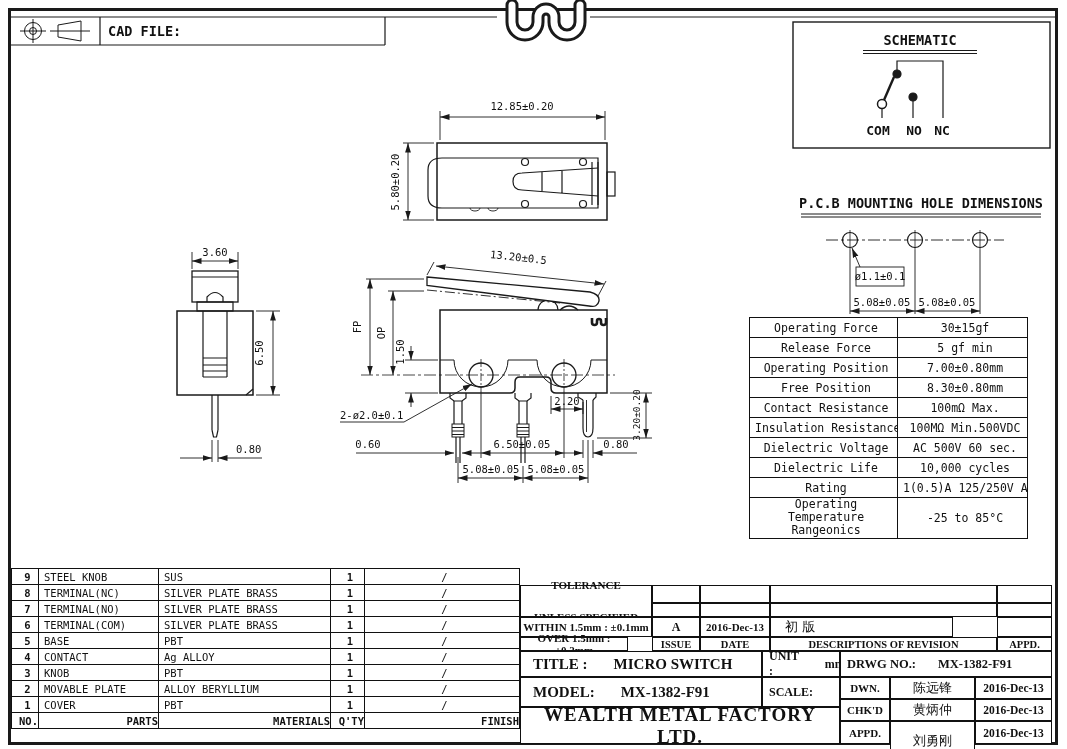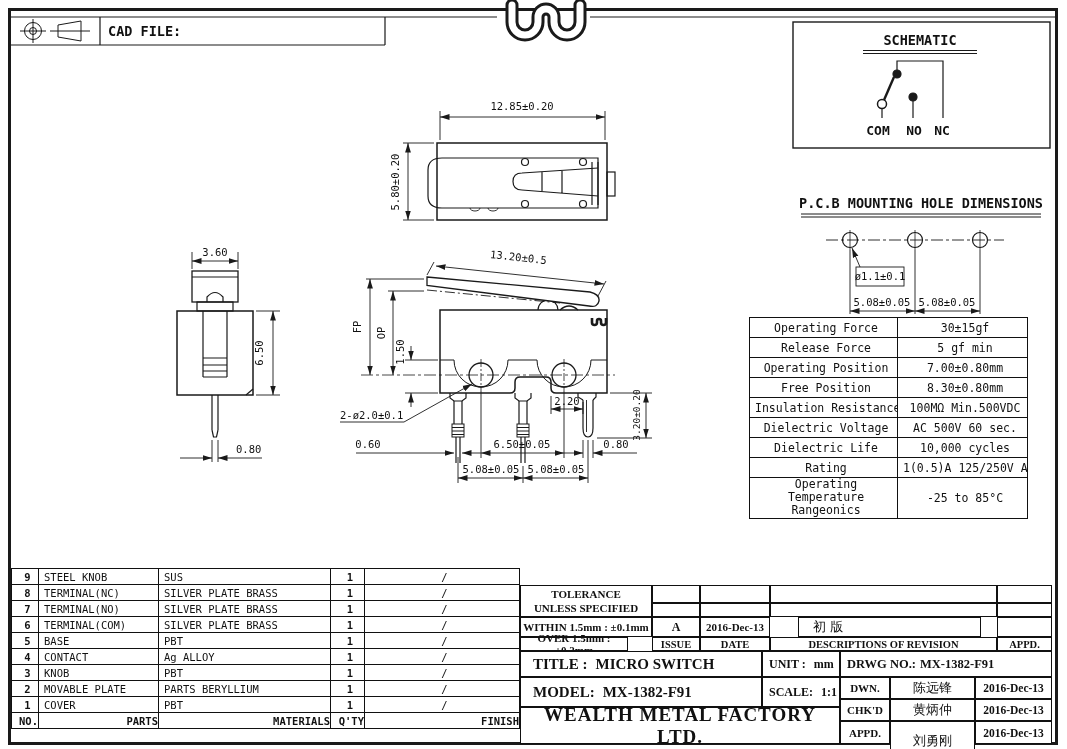--- a/index.html
+++ b/index.html
@@ -15,21 +15,21 @@
   table.grid td{border:1.4px solid #111;overflow:hidden;white-space:nowrap;padding:0 0 0 5px;
                 font-family:"DejaVu Sans Mono",monospace;font-size:11.5px;vertical-align:middle;}
   table.specs td{height:19px;}
   table.specs td.wrap{white-space:normal;line-height:1.15;}
   table.parts td{height:15px;font-size:10.5px;}
   td.num{font-family:"Liberation Serif",serif;font-weight:bold;font-size:12.5px;text-align:center;padding:0;}
   td.hd {font-family:"Liberation Serif",serif;font-weight:bold;font-size:12px;text-align:right;padding:0;}
   td.slash{font-family:"Liberation Serif",serif;font-size:15px;text-align:center;padding:0;}
 
   .tb-cell{position:absolute;border:1.4px solid #111;box-sizing:border-box;background:#fff;
-           display:flex;align-items:center;font-family:"Liberation Serif",serif;font-weight:bold;}
+           display:flex;align-items:center;font-family:"Liberation Serif",serif;font-weight:bold;gap:18px;}
   .c-center{justify-content:center;text-align:center;}
   .lbl{margin-right:8px;}
 </style>
 </head>
 <body>
 
 <div class="sheet">
 
 <svg width="1067" height="749" viewBox="0 0 1067 749" fill="none" stroke="#1a1a1a" stroke-width="1.2">
   <defs>
@@ -227,20 +227,24 @@
         </tr>
     <tr>
           <td>Operating Position</td>
           <td>7.00±0.80mm</td>
         </tr>
     <tr>
           <td>Free Position</td>
           <td>8.30±0.80mm</td>
         </tr>
     <tr>
+          <td>Contact Resistance</td>
+          <td>100mΩ Max.</td>
+        </tr>
+    <tr>
           <td>Insulation Resistance</td>
           <td>100MΩ Min.500VDC</td>
         </tr>
     <tr>
           <td>Dielectric Voltage</td>
           <td>AC 500V 60 sec.</td>
         </tr>
     <tr>
           <td>Dielectric Life</td>
           <td>10,000 cycles</td>
@@ -311,21 +315,21 @@
     <tr>
           <td class="num">3</td>
           <td>KNOB</td>
           <td>PBT</td>
           <td class="num">1</td>
           <td class="slash">/</td>
         </tr>
     <tr>
           <td class="num">2</td>
           <td>MOVABLE PLATE</td>
-          <td>PARTS BERYLLIUM</td>
+          <td>ALLOY BERYLLIUM</td>
           <td class="num">1</td>
           <td class="slash">/</td>
         </tr>
     <tr>
           <td class="num">1</td>
           <td>COVER</td>
           <td>PBT</td>
           <td class="num">1</td>
           <td class="slash">/</td>
         </tr>
@@ -350,21 +354,21 @@
   <div class="tb-cell" style="left:770px;top:585px;width:227px;height:18px;"></div>
   <div class="tb-cell" style="left:997px;top:585px;width:55px;height:18px;"></div>
   <div class="tb-cell" style="left:652px;top:603px;width:48px;height:14px;"></div>
   <div class="tb-cell" style="left:700px;top:603px;width:70px;height:14px;"></div>
   <div class="tb-cell" style="left:770px;top:603px;width:227px;height:14px;"></div>
   <div class="tb-cell" style="left:997px;top:603px;width:55px;height:14px;"></div>
 
   <div class="tb-cell c-center" style="left:520px;top:617px;width:132px;height:20px;font-size:11px;">WITHIN 1.5mm : ±0.1mm</div>
   <div class="tb-cell c-center" style="left:652px;top:617px;width:48px;height:20px;font-size:12px;">A</div>
   <div class="tb-cell c-center" style="left:700px;top:617px;width:70px;height:20px;font-size:11px;">2016-Dec-13</div>
-  <div class="tb-cell" style="left:770px;top:617px;width:183px;height:20px;font-size:13px;font-weight:normal;padding-left:14px;font-family:'DejaVu Sans',sans-serif;margin-left:28px;">初 版</div>
+  <div class="tb-cell" style="left:770px;top:617px;width:183px;height:20px;font-size:13px;font-weight:normal;padding-left:14px;font-family:'DejaVu Sans',sans-serif;">初 版</div>
   <div class="tb-cell" style="left:997px;top:617px;width:55px;height:20px;"></div>
 
   <div class="tb-cell c-center" style="left:520px;top:637px;width:108px;height:14px;font-size:11px;">OVER 1.5mm : ±0.2mm</div>
   <div class="tb-cell c-center" style="left:652px;top:637px;width:48px;height:14px;font-size:10.5px;">ISSUE</div>
   <div class="tb-cell c-center" style="left:700px;top:637px;width:70px;height:14px;font-size:10.5px;">DATE</div>
   <div class="tb-cell c-center" style="left:770px;top:637px;width:227px;height:14px;font-size:10.5px;">DESCRIPTIONS OF REVISION</div>
   <div class="tb-cell c-center" style="left:997px;top:637px;width:55px;height:14px;font-size:10.5px;">APPD.</div>
 
   <div class="tb-cell" style="left:520px;top:651px;width:242px;height:26px;font-size:15px;padding-left:12px;">
     <span class="lbl">TITLE :</span>

